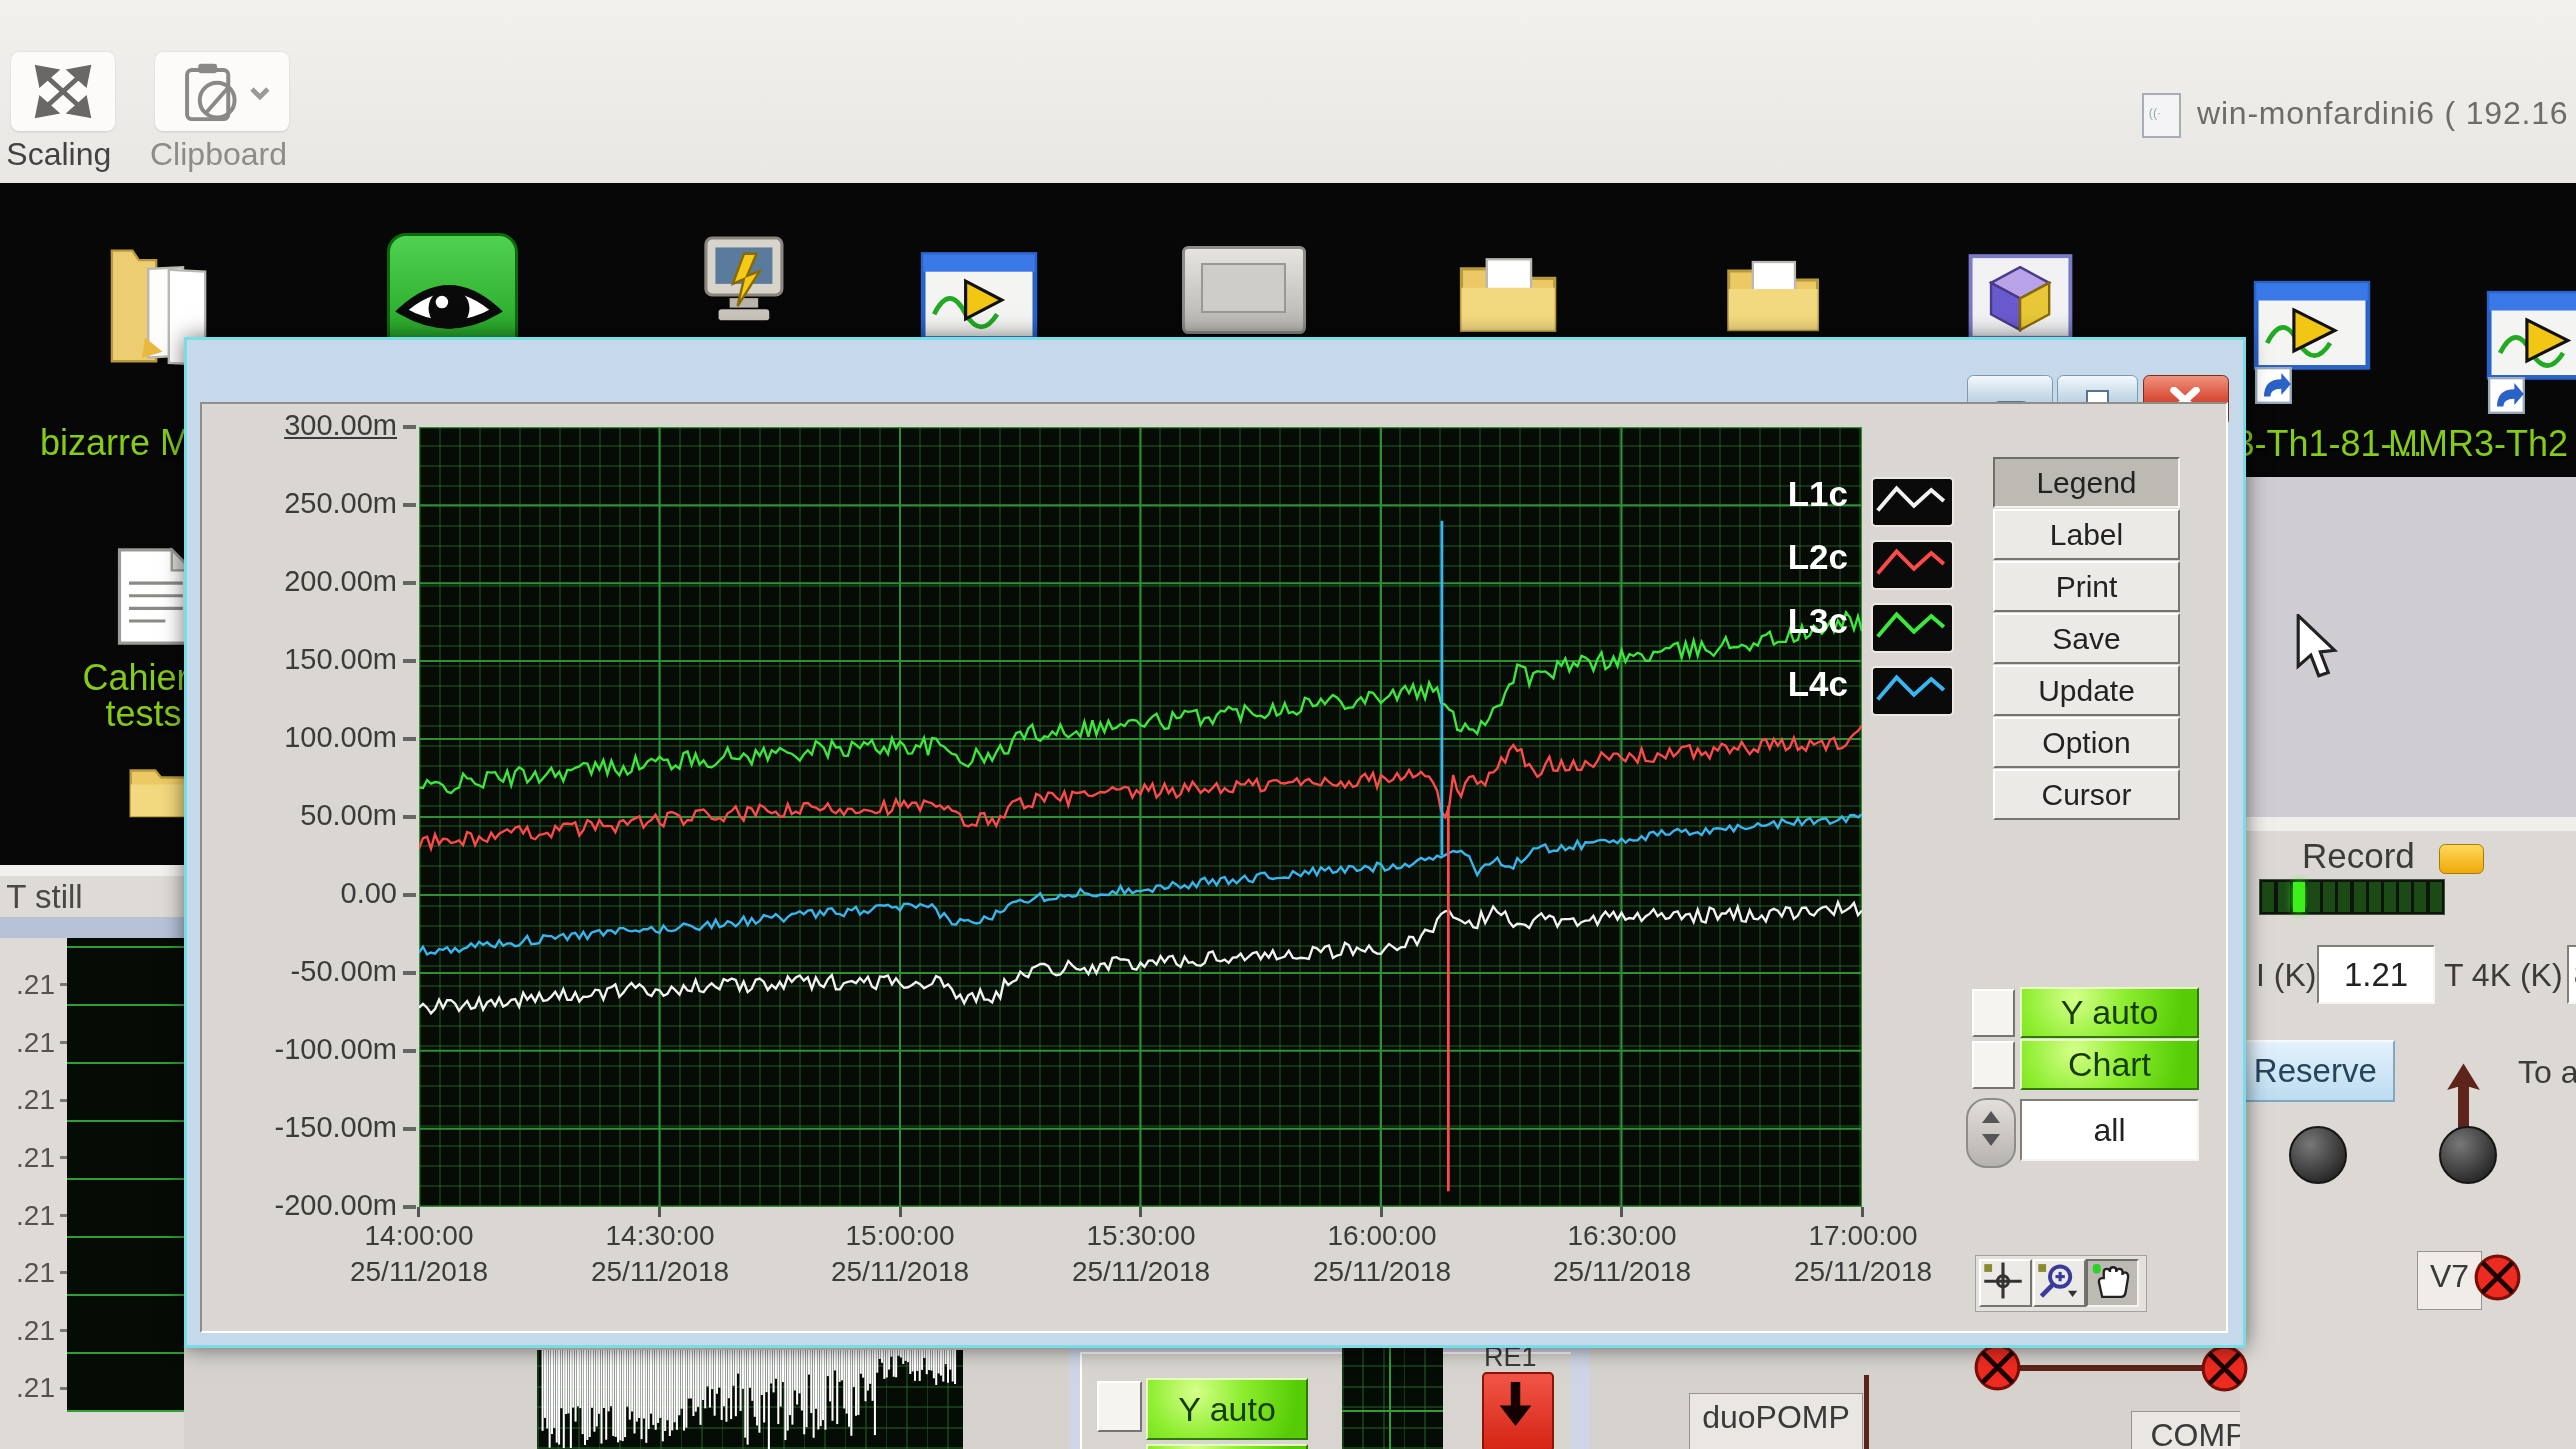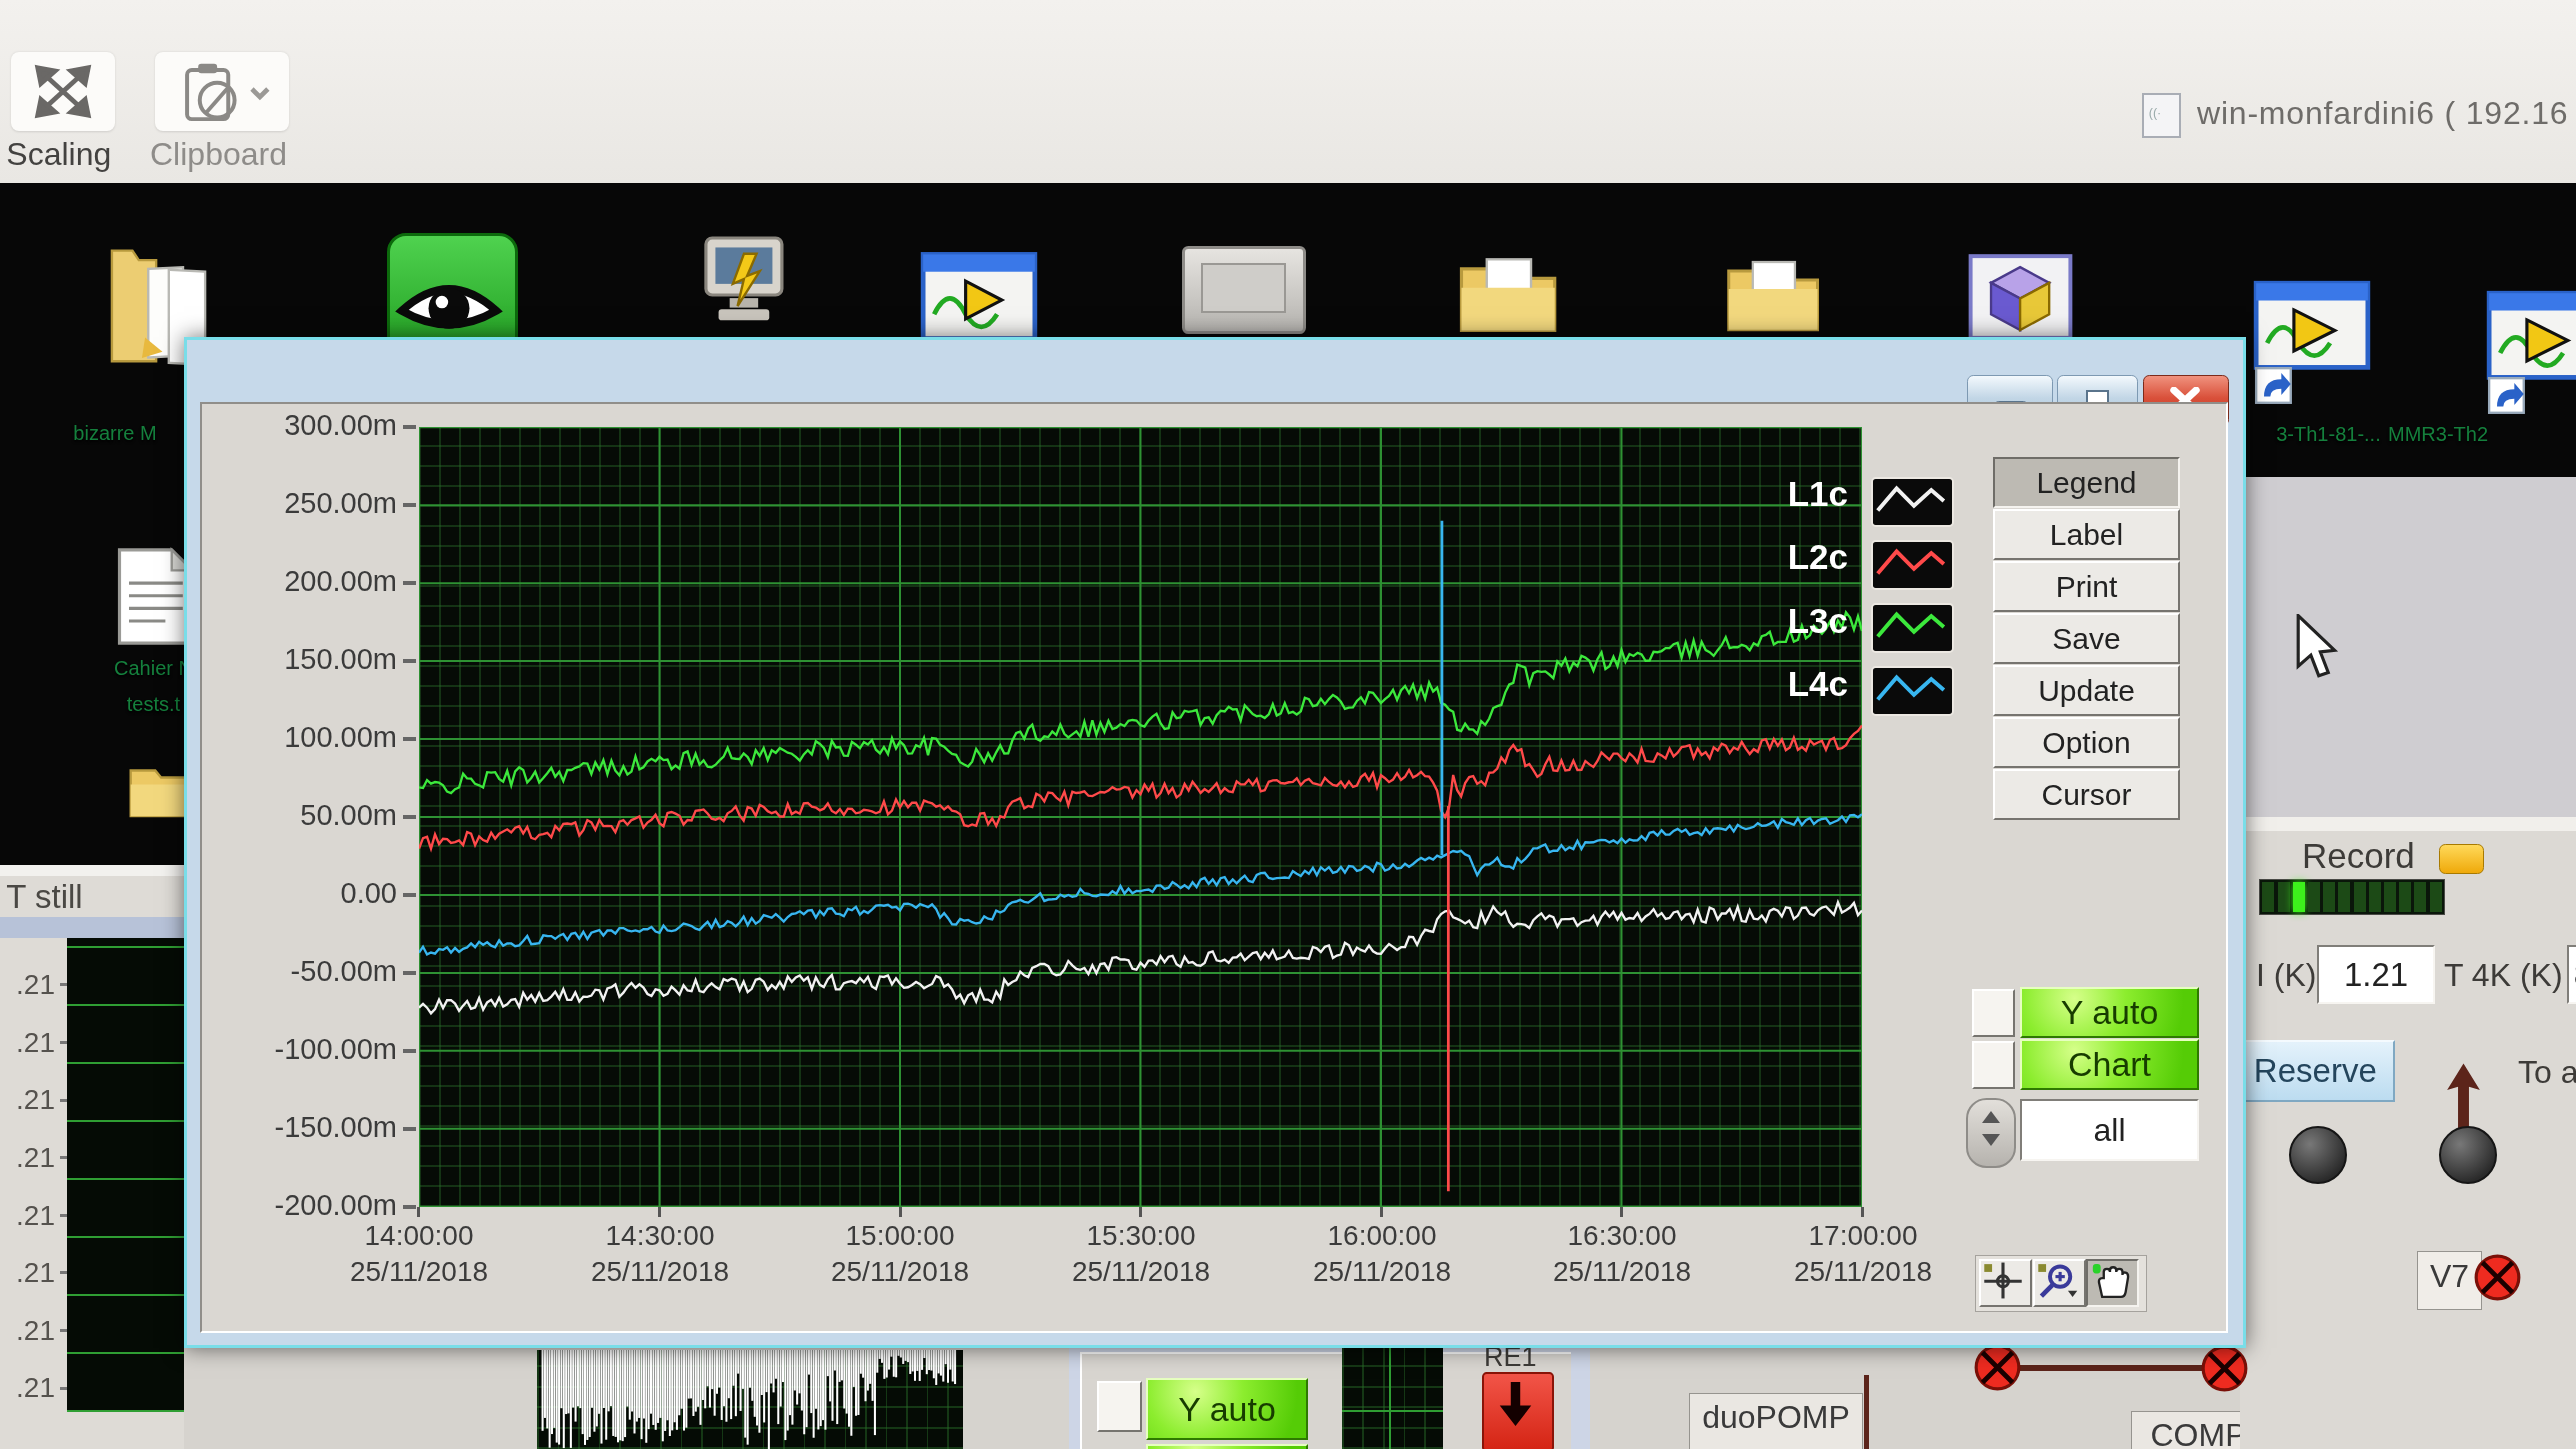--- a/index.html
+++ b/index.html
@@ -6,21 +6,21 @@
   body{width:2576px;height:1449px;overflow:hidden;position:relative;
        font-family:"Liberation Sans",sans-serif;}
   .abs{position:absolute;}
   
   .topbar{left:0;top:0;width:2576px;height:183px;background:linear-gradient(#f3f1ee,#e9e7e3);}
   .toolbtn{background:#fcfbf9;border-radius:8px;box-shadow:0 0.8px 2.4px rgba(0,0,0,.12);}
   .toollabel{font-size:32px;color:#4c4a47;}
   .hosttext{font-size:32px;color:#6e6c69;letter-spacing:0.8px;}
   
   .desk{left:0;top:183px;width:2576px;height:1266px;background:#070707;}
-  .icon-label{color:#15803d;font-size:20px;text-shadow:0 1.6px 2.4px #000;text-align:center;white-space:nowrap;}
+  .icon-label{color:#84cc16;font-size:36px;text-shadow:0 1.6px 2.4px #000;text-align:center;white-space:nowrap;}
   
   .raised{background:#eceae6;border-top:2.4px solid #ffffff;border-left:2.4px solid #ffffff;
           border-right:2.4px solid #76746f;border-bottom:2.4px solid #76746f;}
   .pressed{background:#bdbab3;border-top:2.4px solid #6f6d68;border-left:2.4px solid #6f6d68;
            border-right:2.4px solid #f5f3ef;border-bottom:2.4px solid #f5f3ef;}
   .sunken{background:#ffffff;border-top:2.4px solid #807e79;border-left:2.4px solid #807e79;
           border-right:2.4px solid #f7f5f1;border-bottom:2.4px solid #f7f5f1;}
   
   .lvwin{left:184px;top:337px;width:2056px;height:1005px;background:#c6d9ea;
          border:3.2px solid #79dde8;box-shadow:0 0 20.5px rgba(0,0,0,.55);}
@@ -542,21 +542,21 @@
       </svg>
     <div id="legend-labels">
         <div class="abs legend-label" style="right: 14px; top: 47px; width: 126px; padding-left: 32px;">L1c</div>
         <div class="abs legend-label" style="right: 14px; top: 110px; width: 126px;">L2c</div>
         <div class="abs legend-label" style="right: 14px; top: 174px; width: 126px;">L3c</div>
         <div class="abs legend-label" style="right: 14px; top: 237px; width: 126px;">L4c</div>
       </div>
   </div>
 
   <div id="ytick-box">
-      <div class="abs ytick" style="left: 76px; top: 69px; width: 134px;">300.00m</div>
+      <div class="abs ytick" style="left: 76px; top: 69px; width: 134px; text-decoration: underline;">300.00m</div>
       <div class="abs" style="left: 216px; top: 85px; width: 12.6px; height: 4px; background: rgb(102, 102, 102);"></div>
       <div class="abs ytick" style="left: 76px; top: 147px; width: 134px;">250.00m</div>
       <div class="abs" style="left: 216px; top: 163px; width: 12.6px; height: 4px; background: rgb(102, 102, 102);"></div>
       <div class="abs ytick" style="left: 76px; top: 225px; width: 134px;">200.00m</div>
       <div class="abs" style="left: 216px; top: 241px; width: 12.6px; height: 4px; background: rgb(102, 102, 102);"></div>
       <div class="abs ytick" style="left: 76px; top: 303px; width: 134px;">150.00m</div>
       <div class="abs" style="left: 216px; top: 319px; width: 12.6px; height: 4px; background: rgb(102, 102, 102);"></div>
       <div class="abs ytick" style="left: 76px; top: 381px; width: 134px;">100.00m</div>
       <div class="abs" style="left: 216px; top: 397px; width: 12.6px; height: 4px; background: rgb(102, 102, 102);"></div>
       <div class="abs ytick" style="left: 76px; top: 459px; width: 134px;">50.00m</div>

